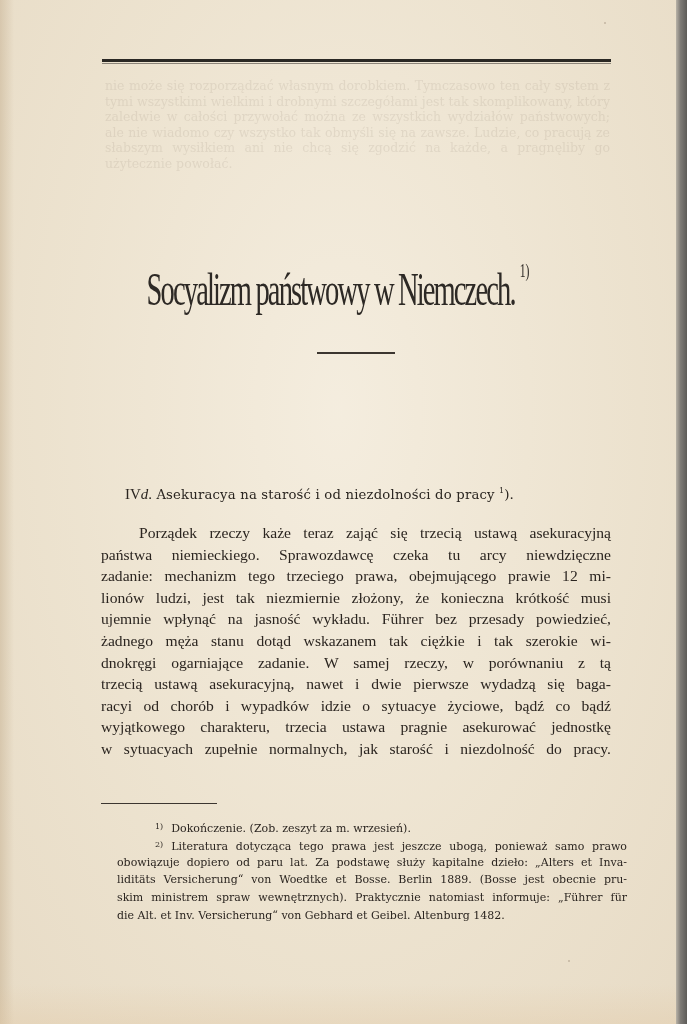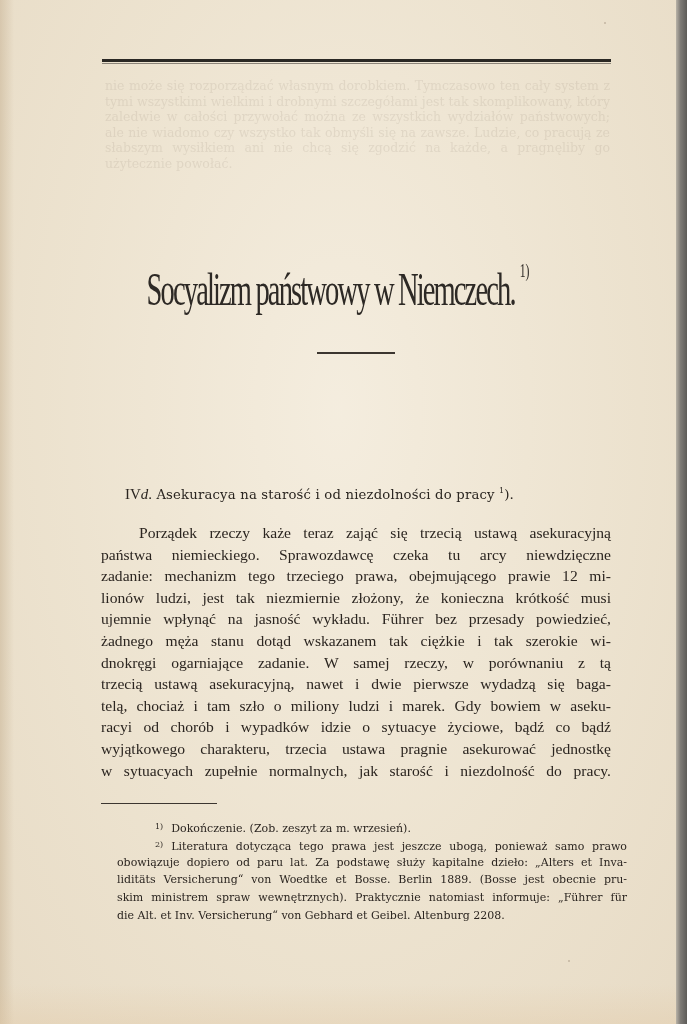--- a/index.html
+++ b/index.html
@@ -228,35 +228,34 @@
 
   <div class="body-text">
     <span class="line first">Porządek rzeczy każe teraz zająć się trzecią ustawą asekuracyjną</span>
     <span class="line">państwa niemieckiego. Sprawozdawcę czeka tu arcy niewdzięczne</span>
     <span class="line">zadanie: mechanizm tego trzeciego prawa, obejmującego prawie 12 mi-</span>
     <span class="line">lionów ludzi, jest tak niezmiernie złożony, że konieczna krótkość musi</span>
     <span class="line">ujemnie wpłynąć na jasność wykładu. Führer bez przesady powiedzieć,</span>
     <span class="line">żadnego męża stanu dotąd wskazanem tak ciężkie i tak szerokie wi-</span>
     <span class="line">dnokręgi ogarniające zadanie. W samej rzeczy, w porównaniu z tą</span>
     <span class="line">trzecią ustawą asekuracyjną, nawet i dwie pierwsze wydadzą się baga-</span>
-    <span class="line">telą, chociaż i tam szło o miliony ludzi i marek. Gdy bowiem w aseku-</span>
     <span class="line">racyi od chorób i wypadków idzie o sytuacye życiowe, bądź co bądź</span>
     <span class="line">wyjątkowego charakteru, trzecia ustawa pragnie asekurować jednostkę</span>
     <span class="line last">w sytuacyach zupełnie normalnych, jak starość i niezdolność do pracy.</span>
   </div>
 
   <div class="footnote-rule"></div>
 
   <div class="footnotes">
     <span class="line indent"><span class="mark">1)</span><span>Dokończenie. (Zob. zeszyt za m. wrzesień).</span></span>
     <span class="line indent full"><span class="mark">2)</span><span>Literatura dotycząca tego prawa jest jeszcze ubogą, ponieważ samo prawo</span></span>
     <span class="line">obowiązuje dopiero od paru lat. Za podstawę służy kapitalne dzieło: „Alters et Inva-</span>
     <span class="line">liditäts Versicherung“ von Woedtke et Bosse. Berlin 1889. (Bosse jest obecnie pru-</span>
     <span class="line">skim ministrem spraw wewnętrznych). Praktycznie natomiast informuje: „Führer für</span>
-    <span class="line end">die Alt. et Inv. Versicherung“ von Gebhard et Geibel. Altenburg 2208.</span>
+    <span class="line end">die Alt. et Inv. Versicherung“ von Gebhard et Geibel. Altenburg 1482.</span>
   </div>
 
   <div class="speck" style="left:604px;top:22px;"></div>
   <div class="speck" style="left:568px;top:960px;"></div>
   <div class="speck" style="left:245px;top:912px;"></div>
 </div>
 
 <div class="edge-right"></div>
 
 </body></html>

